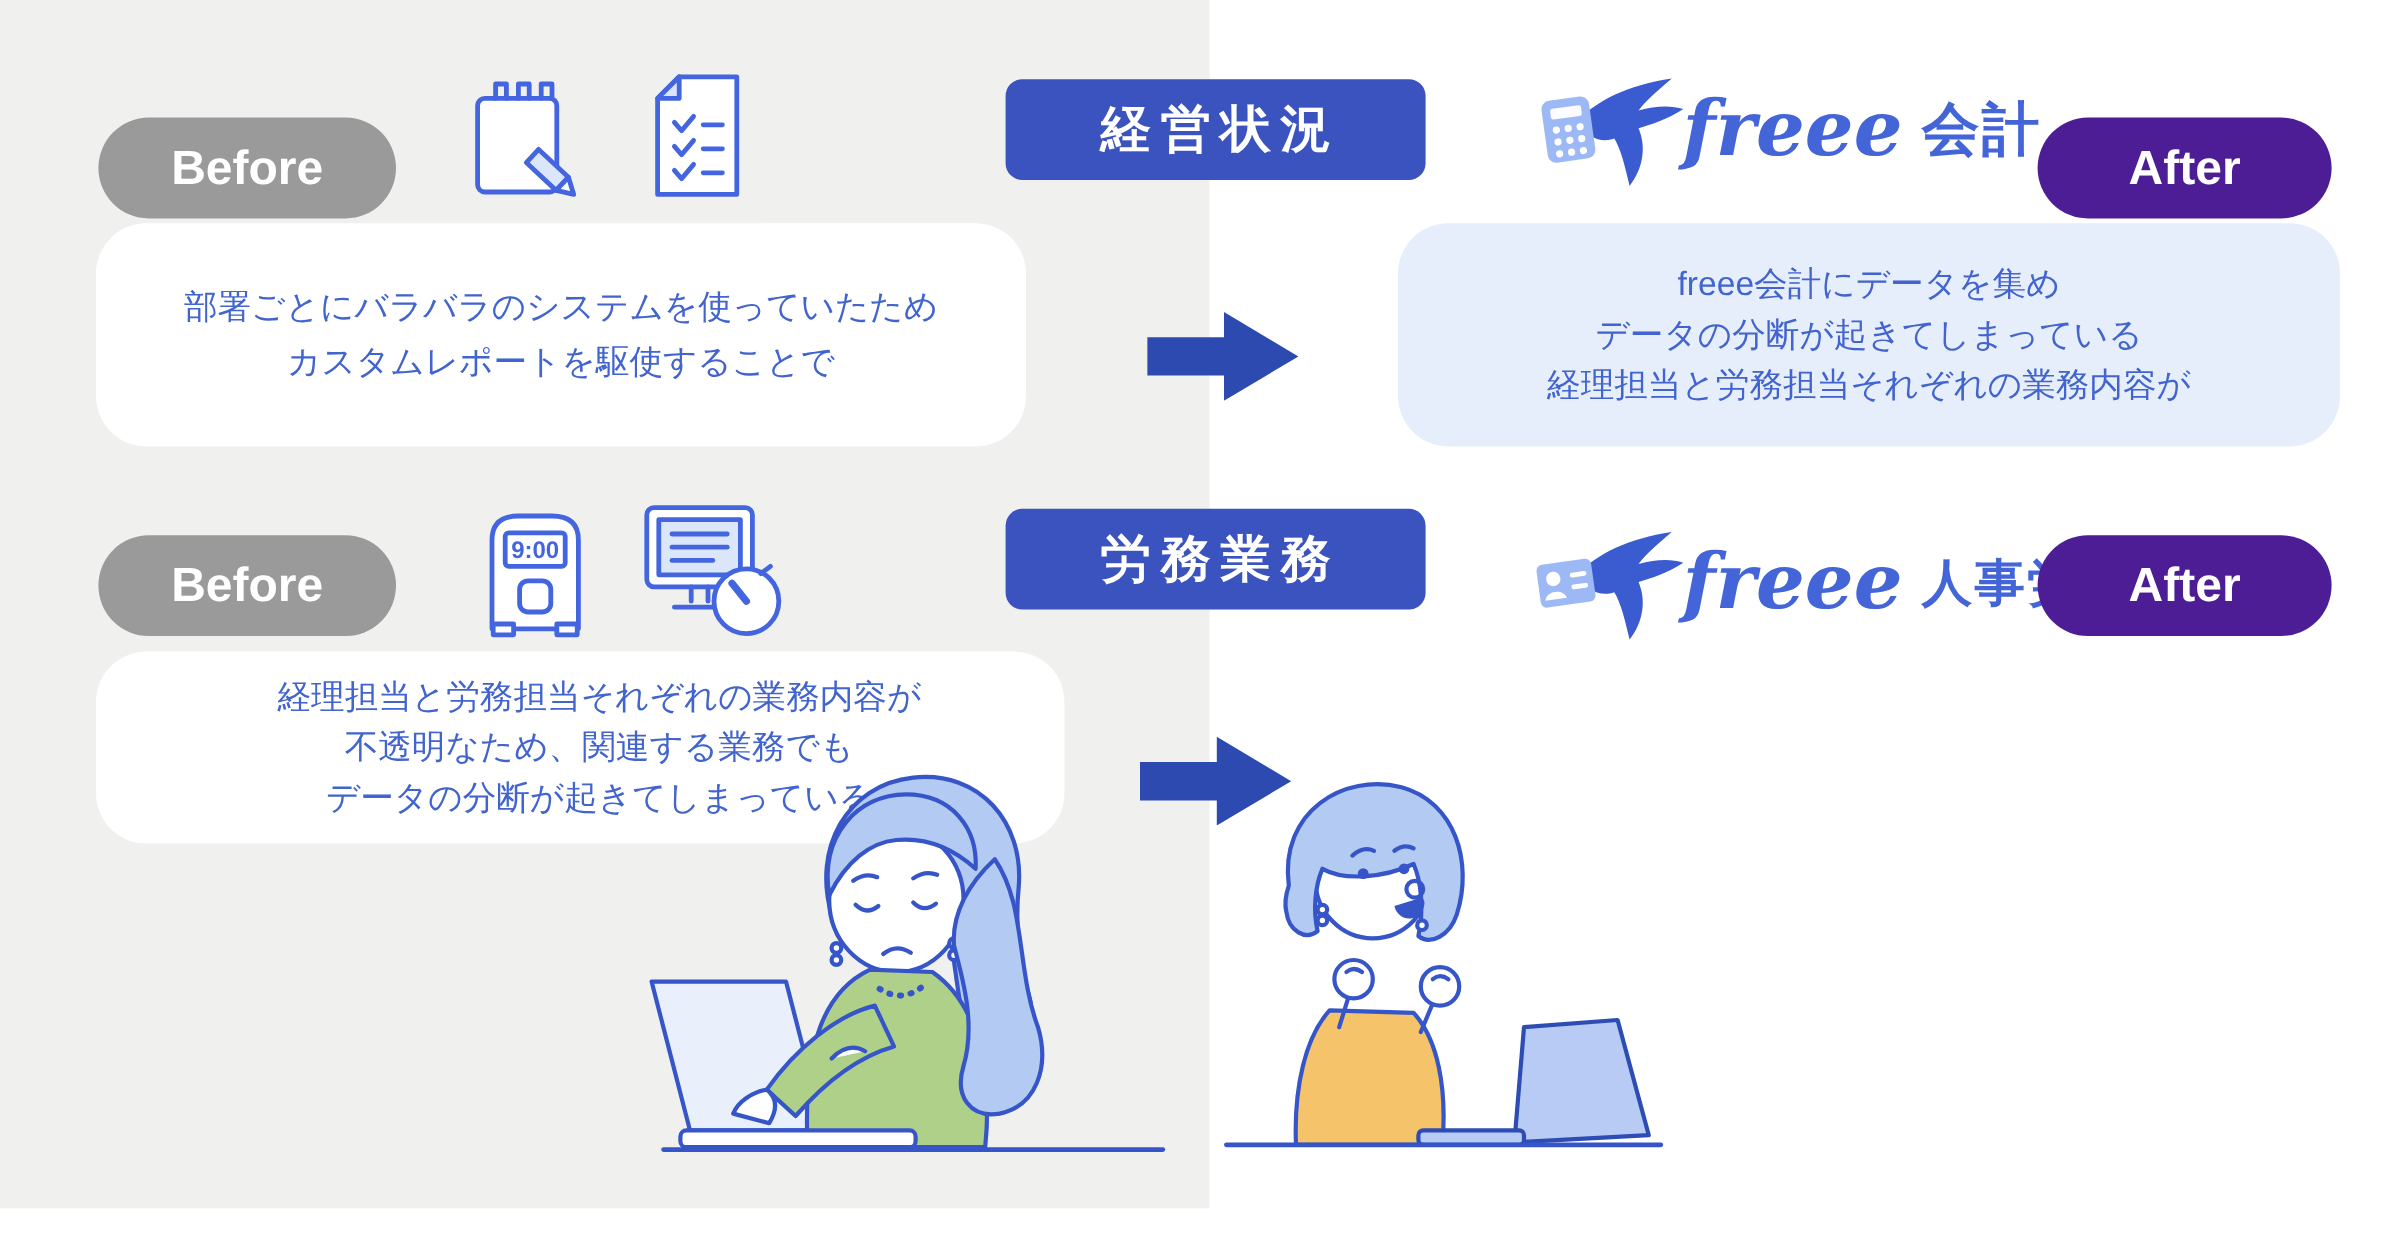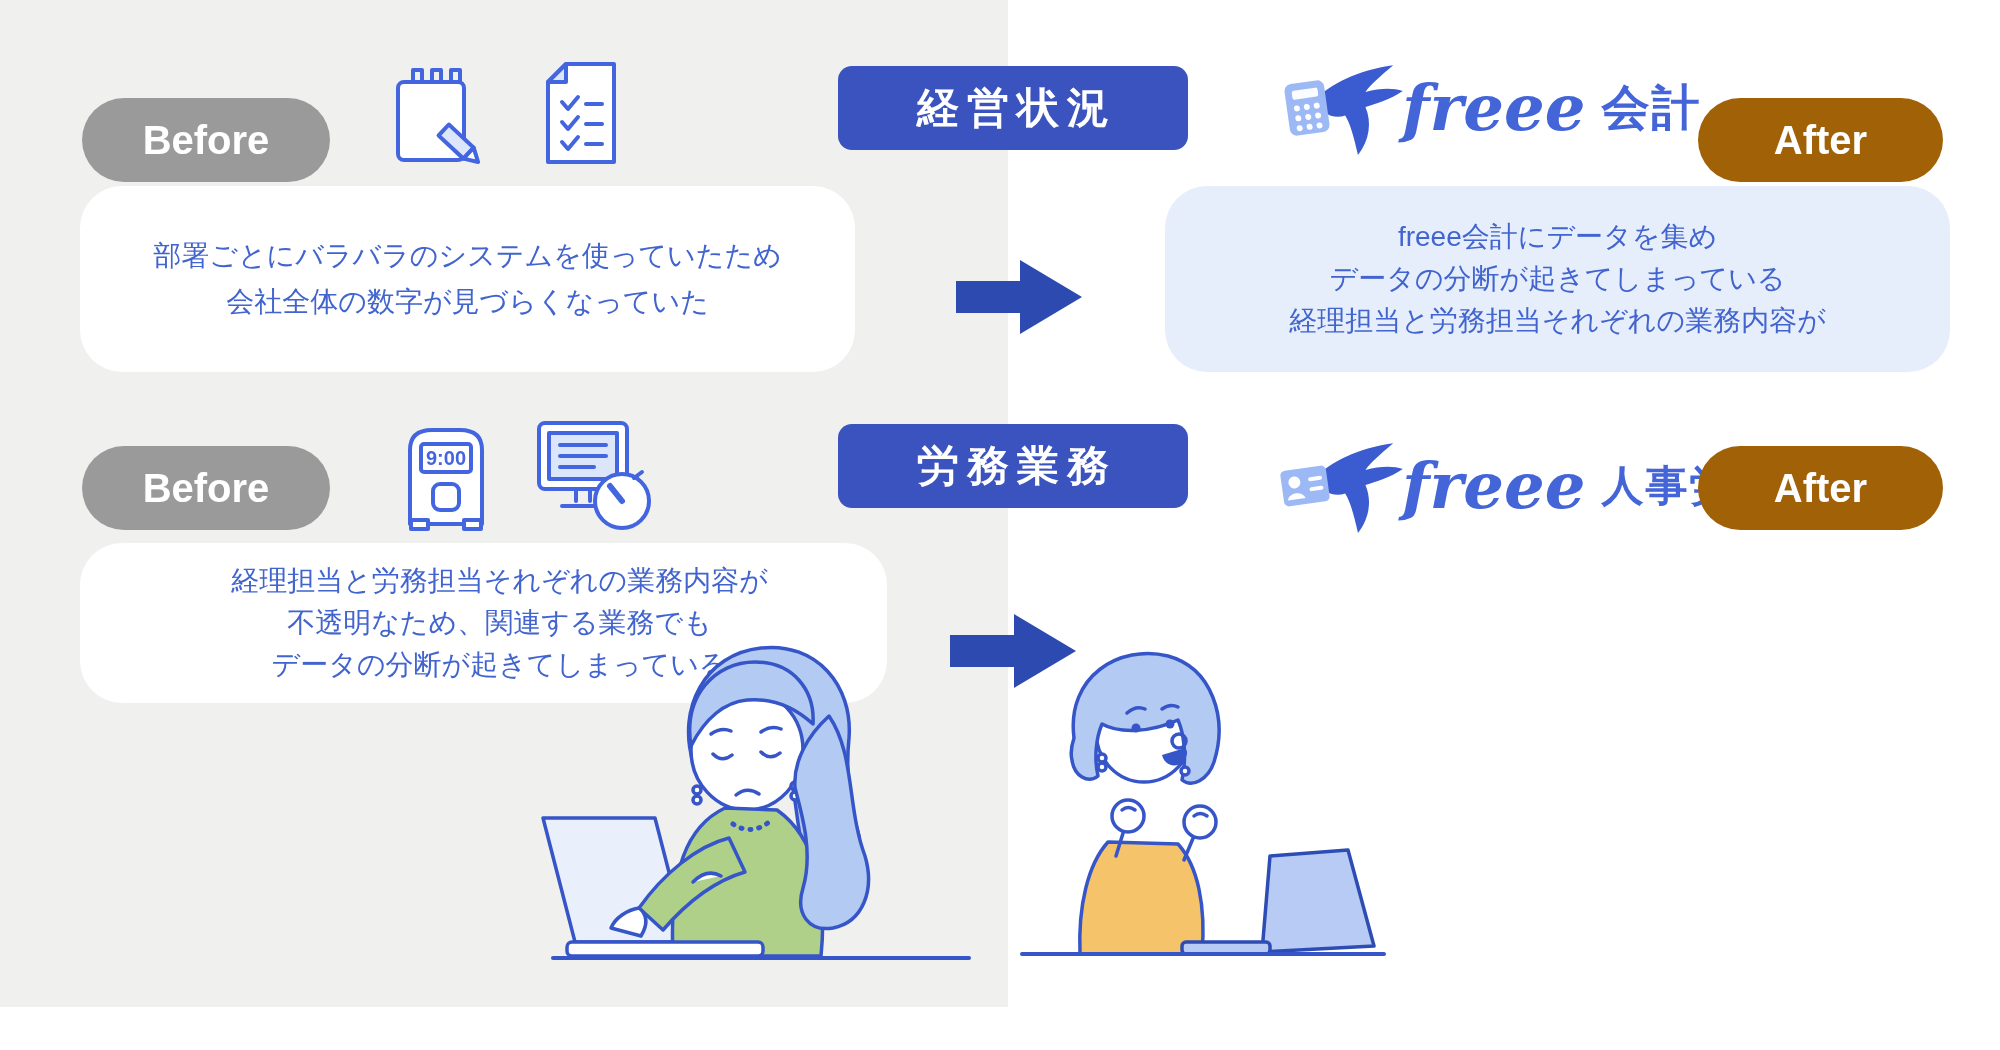--- a/index.html
+++ b/index.html
@@ -6,21 +6,21 @@
   .canvas{
     position:relative;width:2000px;height:1007px;overflow:hidden;
     background:#ffffff;font-family:"Liberation Sans",sans-serif;
   }
   .bg-left{position:absolute;left:0;top:0;width:1008px;height:1050px;background:#F0F0EF;}
   .pill{
     position:absolute;border-radius:999px;display:flex;align-items:center;justify-content:center;
     color:#fff;font-weight:bold;font-size:40px;
   }
   .pill.gray{background:#9A9A9A;}
-  .pill.pink{background:#a16207;}
+  .pill.pink{background:#4c1d95;}
   .cat-badge{
     position:absolute;background:#3B53BE;border-radius:14px;display:flex;align-items:center;
     justify-content:center;color:#fff;font-weight:bold;font-size:42px;letter-spacing:8px;text-indent:8px;
   }
   .txtbox{
     position:absolute;border-radius:42px;display:flex;flex-direction:column;align-items:center;
     justify-content:center;color:#4164CE;font-size:28px;line-height:42px;text-align:center;
   }
   .txtbox.white{background:#ffffff;}
   .txtbox.blue{background:#E6EDFB;}
@@ -73,21 +73,21 @@
       <line x1="52" y1="46" x2="68" y2="46"></line>
       <path d="M28,64 l6,7 l10,-12" fill="none"></path>
       <line x1="52" y1="66" x2="68" y2="66"></line>
       <path d="M28,84 l6,7 l10,-12" fill="none"></path>
       <line x1="52" y1="86" x2="68" y2="86"></line>
     </svg>
   </div>
 
   <div class="txtbox white two" style="left:80px;top:186px;width:775px;height:186px;">
     <div>部署ごとにバラバラのシステムを使っていたため</div>
-    <div>会社全体の数字が見づらくなっていた</div>
+    <div>カスタムレポートを駆使することで</div>
   </div>
 
   <div class="cat-badge" style="left:838px;top:66px;width:350px;height:84px;">
     <span>経営状況</span>
   </div>
 
   <div class="logo" style="left:1284px;top:58px;">
     <span class="mark item-icon">
       <svg width="46" height="58" viewBox="0 0 46 58">
         <rect x="3" y="3" width="40" height="52" rx="7" fill="#9DB9F5"></rect>

